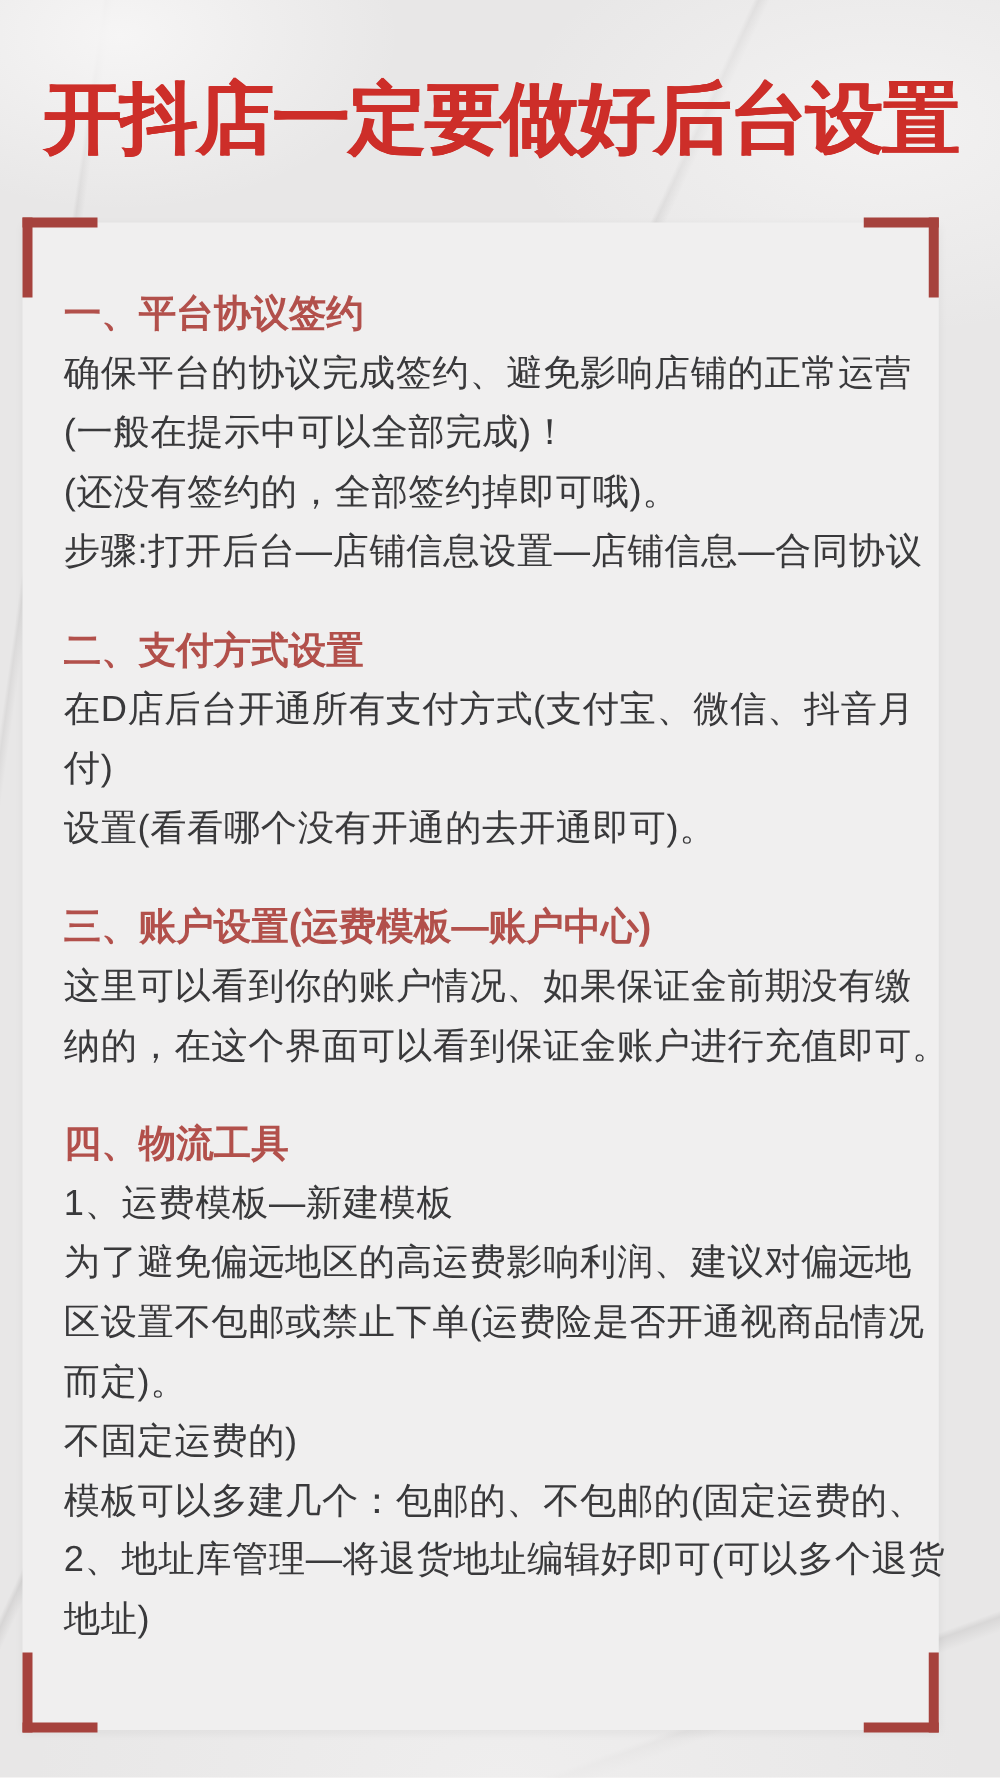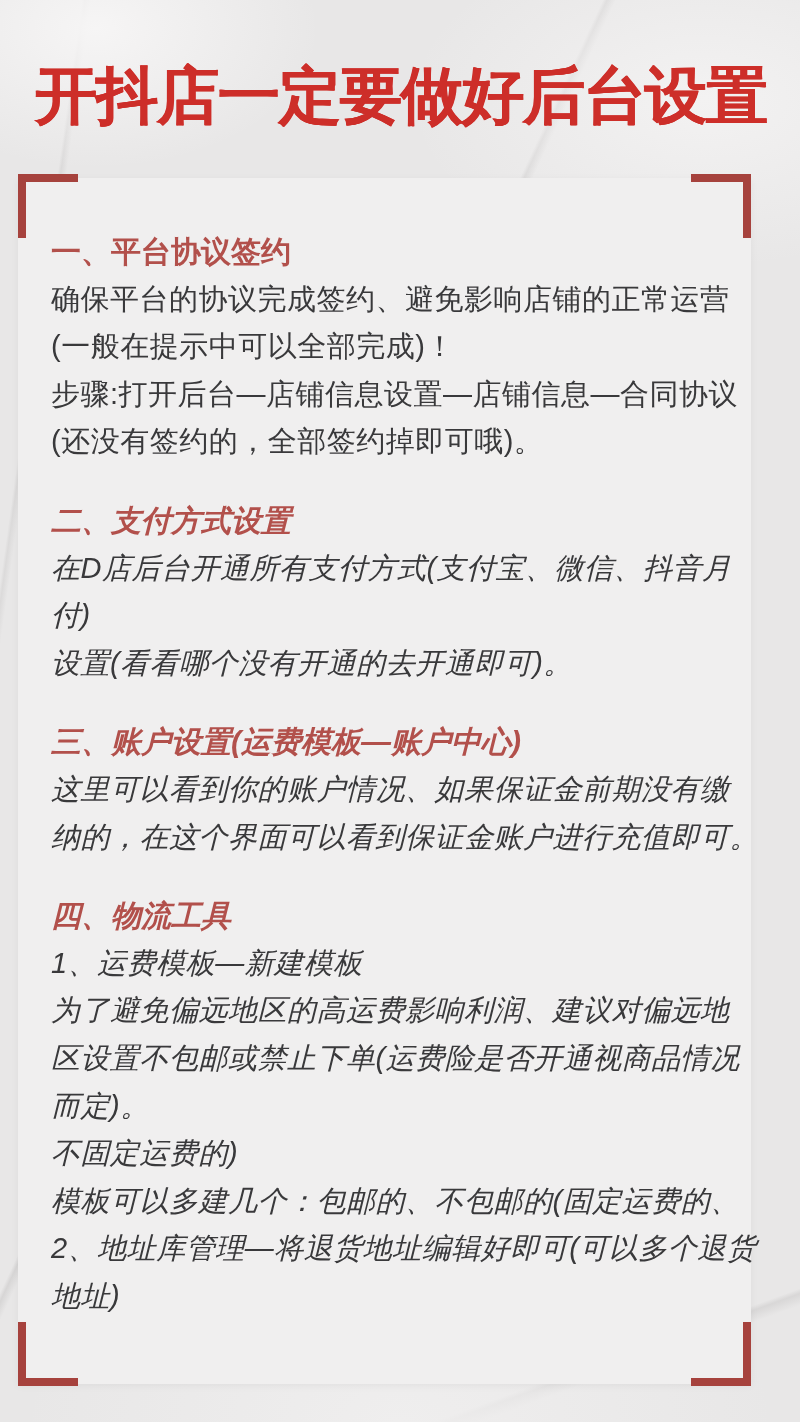--- a/index.html
+++ b/index.html
@@ -45,21 +45,21 @@
   .bracket{
     position:absolute;
     width:52px;height:56px;
     border:0 solid var(--bracket-red,#a6423d);
   }
   .bracket.tl{top:-4px;left:0;border-top-width:8px;border-left-width:8px;}
   .bracket.tr{top:-4px;right:0;border-top-width:8px;border-right-width:8px;}
   .bracket.bl{bottom:-2px;left:0;border-bottom-width:8px;border-left-width:8px;}
   .bracket.br{bottom:-2px;right:0;border-bottom-width:8px;border-right-width:8px;}
   .section{margin:0;}
-  .section + .section{margin-top:31px;font-style:italic;}
+  .section + .section{margin-top:31px;}
   .heading{
     margin:0;
     font-size:30px;
     line-height:47.6px;
     font-weight:700;
     color:var(--heading-red,#b2504b);
     white-space:nowrap;
   }
   .body-line{
     font-size:29px;
@@ -78,22 +78,22 @@
   <div class="panel">
     <div class="bracket tl"></div>
     <div class="bracket tr"></div>
     <div class="bracket bl"></div>
     <div class="bracket br"></div>
     <div id="sections">
         <section class="section">
     <h2 class="heading">一、平台协议签约</h2>
   <div class="body-line">确保平台的协议完成签约、避免影响店铺的正常运营</div>
           <div class="body-line">(一般在提示中可以全部完成)！</div>
+          <div class="body-line">(还没有签约的，全部签约掉即可哦)。</div>
           <div class="body-line">步骤:打开后台—店铺信息设置—店铺信息—合同协议</div>
-          <div class="body-line">(还没有签约的，全部签约掉即可哦)。</div>
         </section>
         <section class="section">
     <h2 class="heading">二、支付方式设置</h2>
   <div class="body-line">在D店后台开通所有支付方式(支付宝、微信、抖音月</div>
           <div class="body-line">付)</div>
           <div class="body-line">设置(看看哪个没有开通的去开通即可)。</div>
         </section>
         <section class="section">
     <h2 class="heading">三、账户设置(运费模板—账户中心)</h2>
   <div class="body-line">这里可以看到你的账户情况、如果保证金前期没有缴</div>

